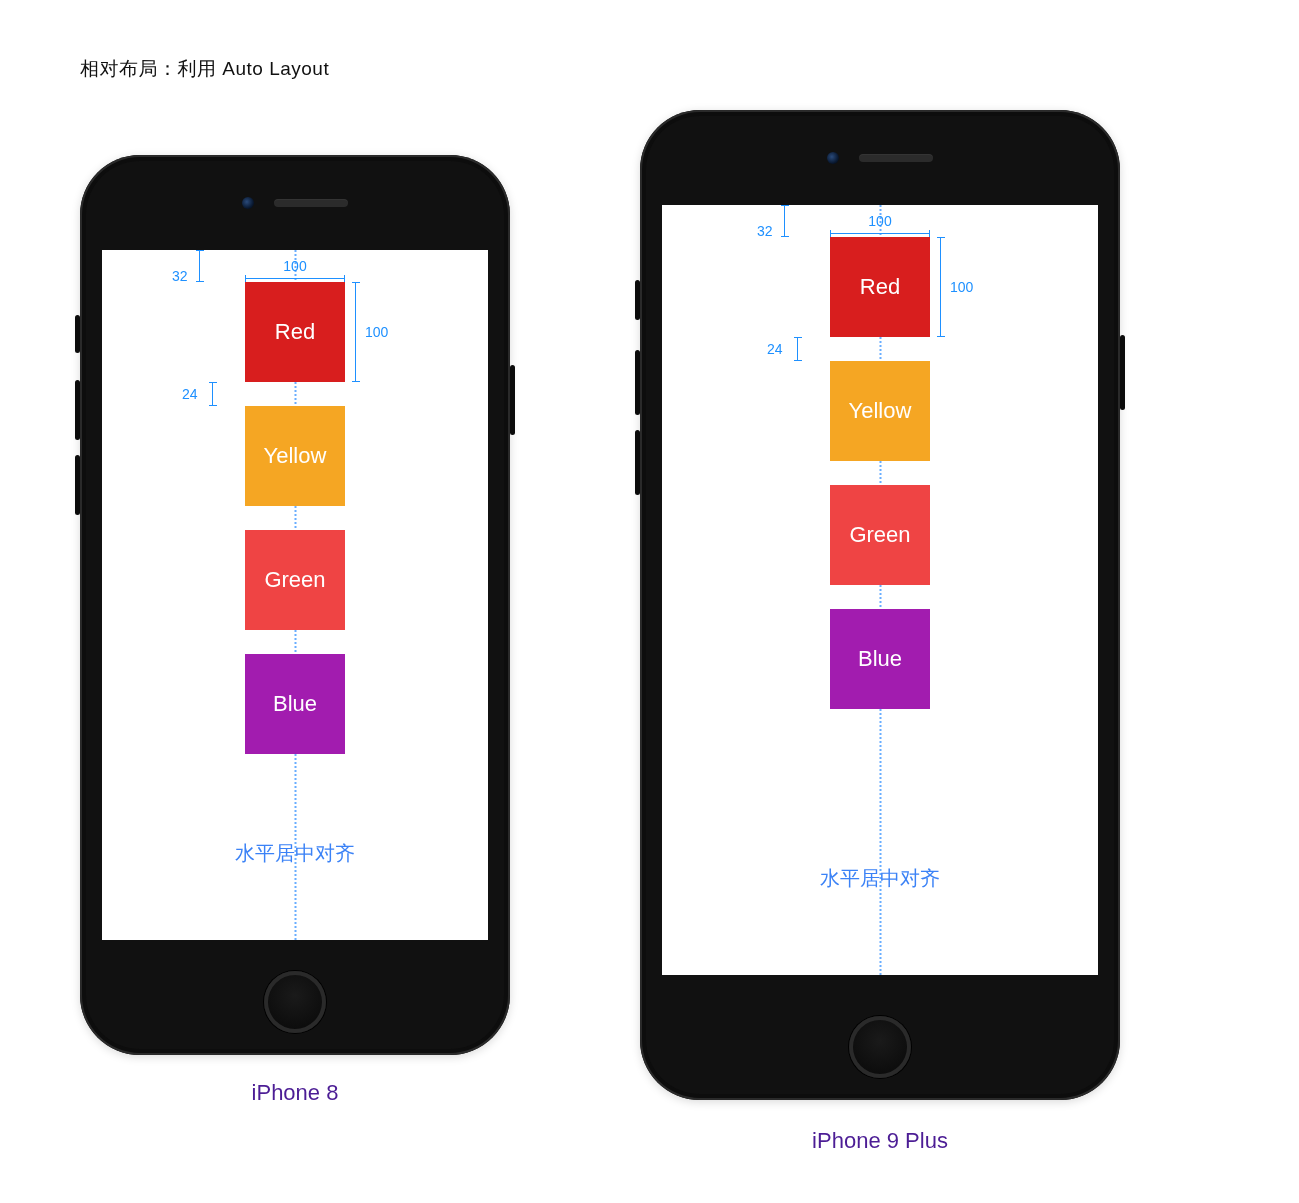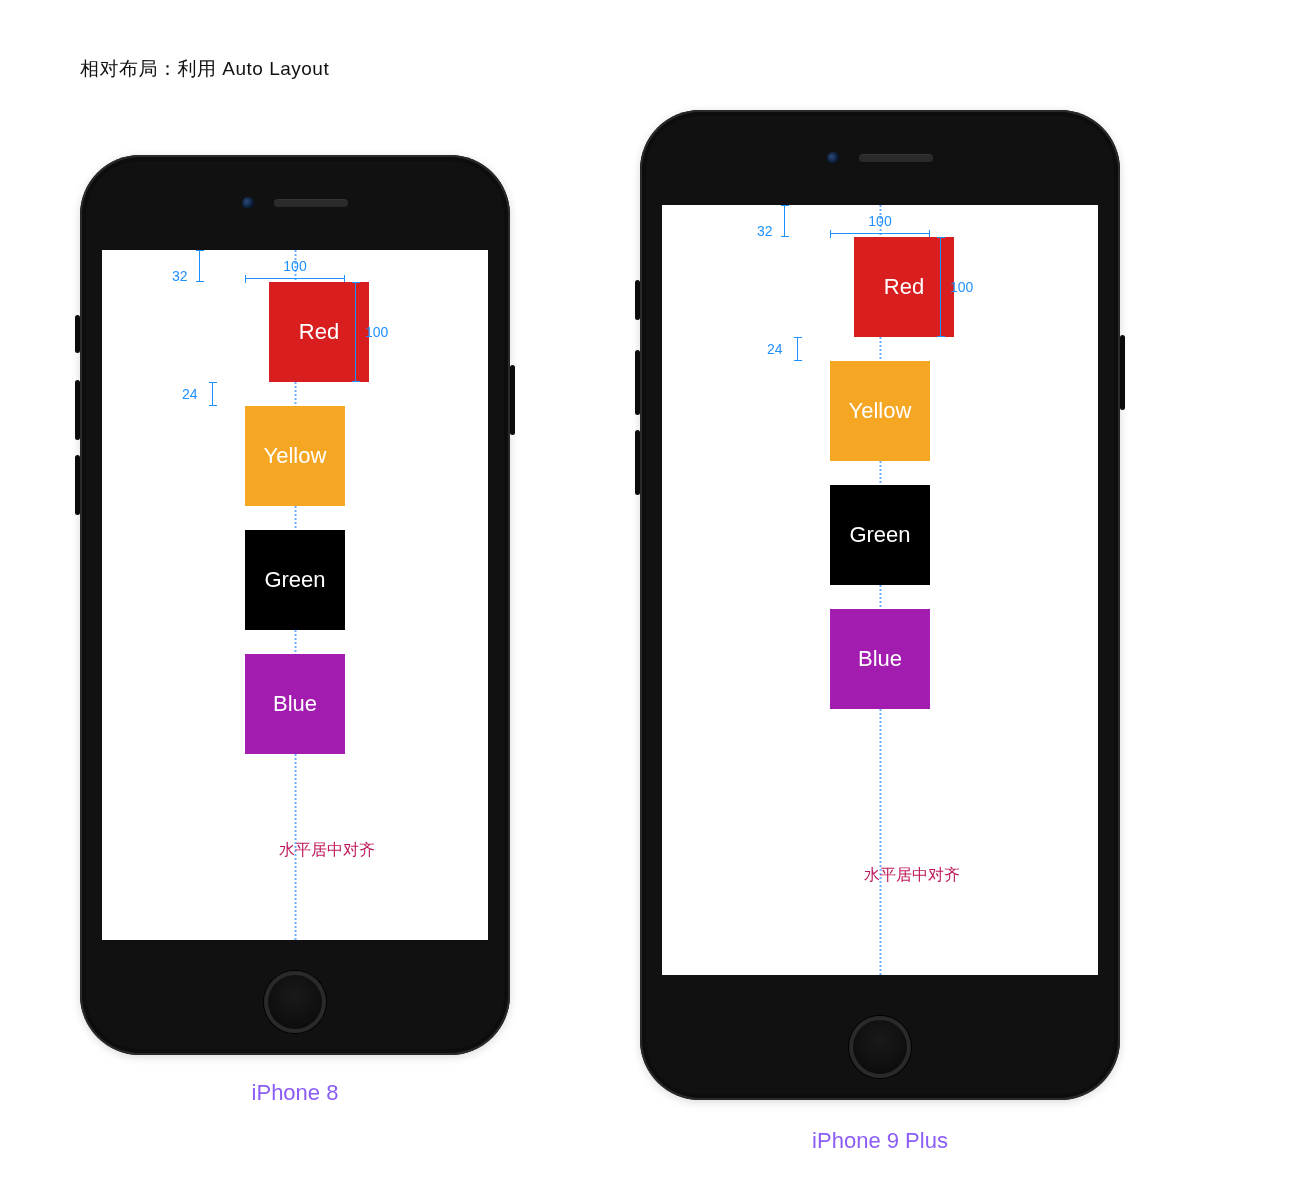--- a/index.html
+++ b/index.html
@@ -100,23 +100,23 @@
     transform: translateX(-50%);
     width: 100px;
     height: 100px;
     display: flex;
     align-items: center;
     justify-content: center;
     color: #fff;
     font-size: 22px;
     font-weight: 400;
   }
-  .red    { background: #d81e1e; margin-left: 24px; }
+  .red    { background: #d81e1e; }
   .yellow { background: #f5a623; }
-  .green  { background: #000000; }
+  .green  { background: #ef4444; }
   .blue   { background: #a21caf; }
 
   .anno {
     position: absolute;
     font-size: 14px;
     color: #1e90ff;
   }
   .bracket-h, .bracket-v {
     position: absolute;
     border-color: #1e90ff;
@@ -158,29 +158,28 @@
     background: #1e90ff;
     left: -4px;
   }
   .gap-bracket::before { top: 0; }
   .gap-bracket::after  { bottom: 0; }
 
   .center-label {
     position: absolute;
     left: 50%;
     transform: translateX(-50%);
-    color: #be185d;
-    font-size: 16px;
-    margin-left: 32px;
+    color: #3b82f6;
+    font-size: 20px;
   }
 
   .device-label {
     position: absolute;
     font-size: 22px;
-    color: #8b5cf6;
+    color: #4c1d95;
     transform: translateX(-50%);
   }
 </style>
 </head>
 <body>
 
 <div class="page-title">相对布局：利用 Auto Layout</div>
 
 <div class="phone" style="left:80px; top:155px; width:430px; height:900px;">
 

